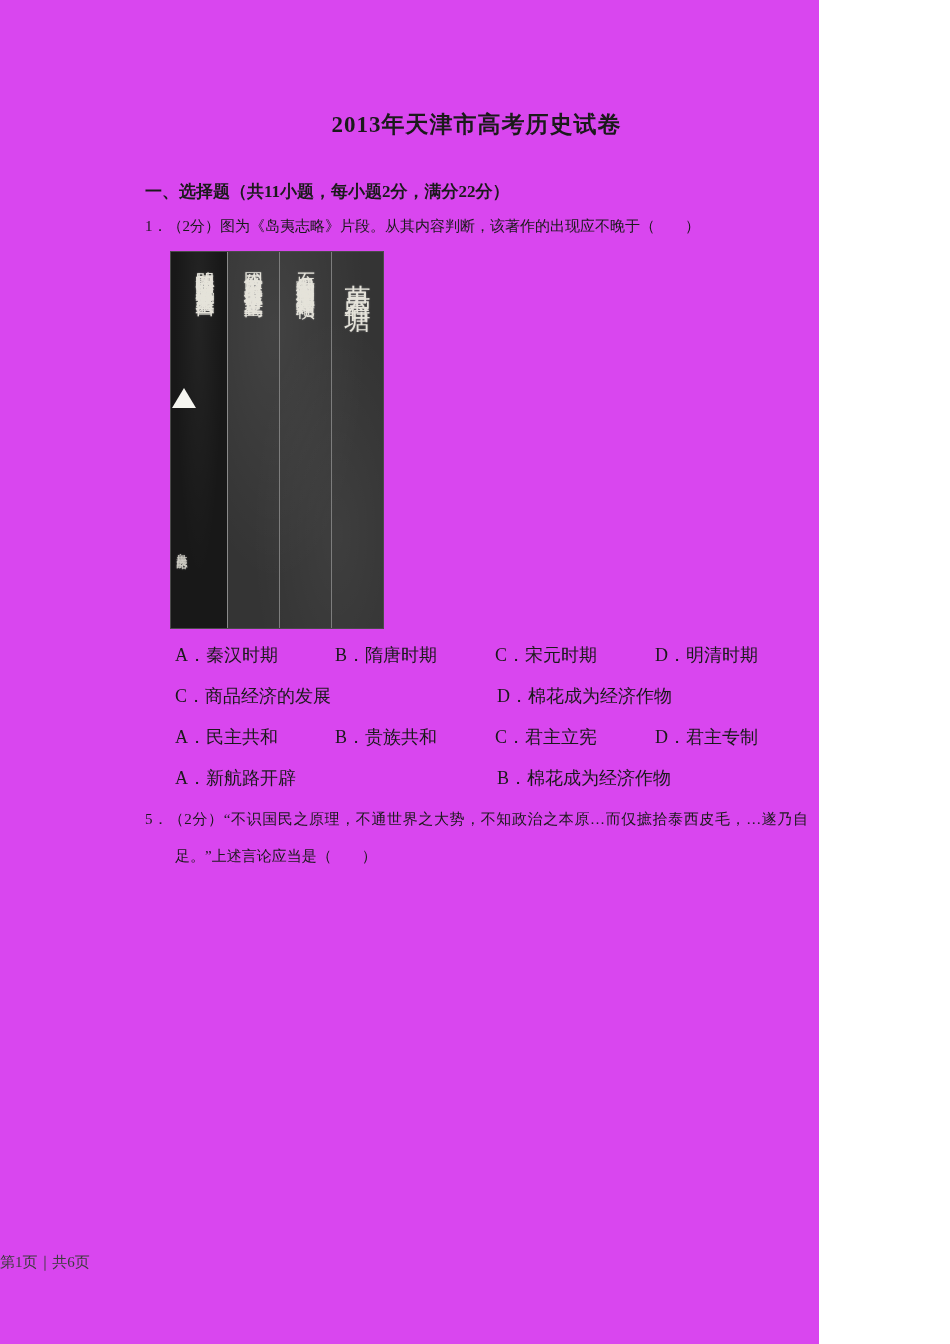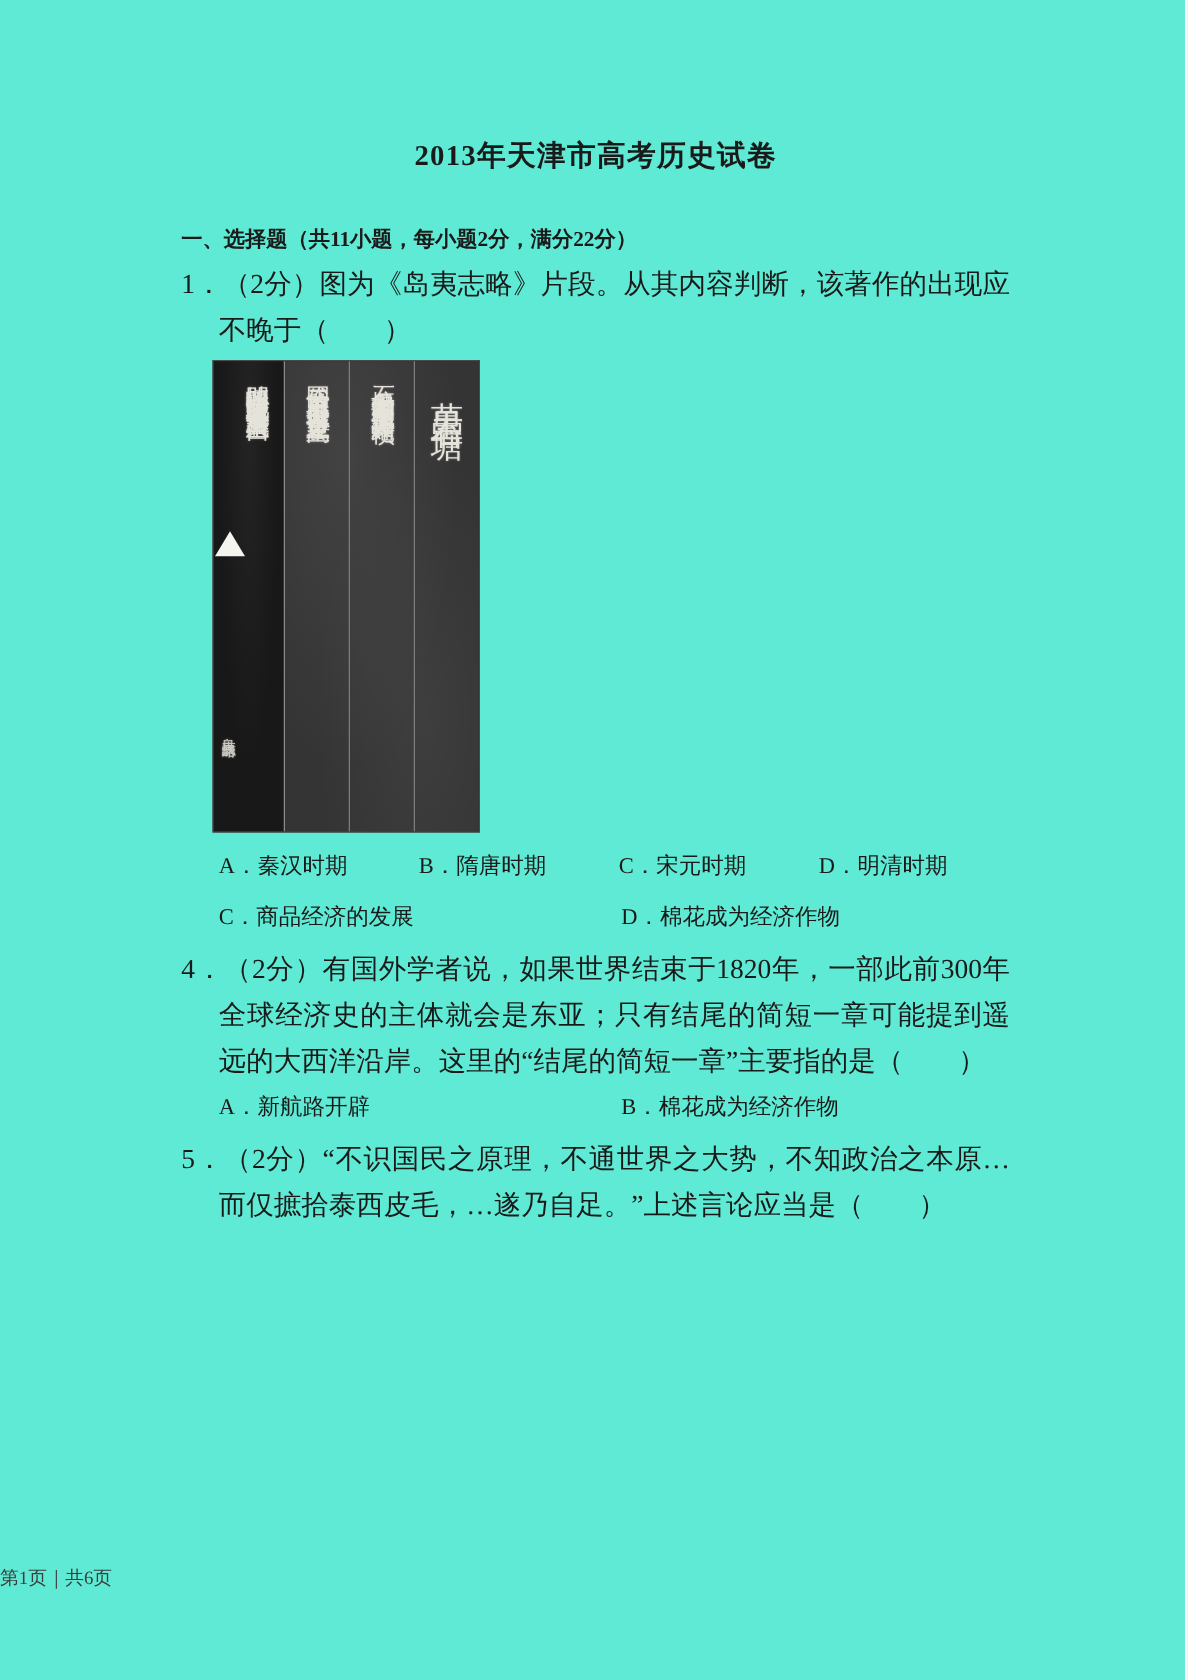--- a/index.html
+++ b/index.html
@@ -1,20 +1,20 @@
 <!DOCTYPE html>
 <html><head>
 <meta charset="utf-8">
 <style>
   html, body { margin: 0; padding: 0; background: #ffffff; }
   .sheet {
     position: relative;
-    width: 948px;
+    width: 819px;
     height: 1344px;
-    background: #5eead4;
+    background: #d946ef;
     font-family: "Liberation Serif", "DejaVu Serif", serif;
     color: #1a1a1a;
     overflow: hidden;
   }
   .content {
     width: 663px;
     margin-left: 145px;
     padding-top: 110px;
   }
   .title {
@@ -27,21 +27,21 @@
   }
   .section-header {
     margin-top: 40px;
     font-size: 17px;
     font-weight: bold;
     line-height: 24px;
   }
   .question { margin-top: 4px; }
   .q {
     margin: 0;
-    font-size: 22px;
+    font-size: 15px;
     line-height: 37px;
     padding-left: 30px;
     text-indent: -30px;
     text-align: justify;
   }
   .q-opts {
     padding-left: 30px;
     font-size: 18px;
     line-height: 37px;
   }
@@ -183,24 +183,26 @@
 
     <div class="question">
       <div class="q-opts">
         <div>
           <span class="opt opt-wide">C．商品经济的发展</span><span class="opt">D．棉花成为经济作物</span>
         </div>
       </div>
     </div>
 
     <div class="question">
-    </div>
-
-    <div class="question">
-      <p class="q">4．（2分）有国外学者说，如果世界结束于1820年，一部此前300年全球经济史的主体就会是东亚；只有结尾的简短一章可能提到遥远的大西洋沿岸。这里的“结尾的简短一章”主要指的是（　　）</p>
+      <div class="q-opts">
+        <span class="opt opt-w">A．民主共和</span><span class="opt opt-w">B．贵族共和</span><span class="opt opt-w">C．君主立宪</span><span class="opt">D．君主专制</span>
+      </div>
+    </div>
+
+    <div class="question">
       <div class="q-opts">
         <div>
           <span class="opt opt-wide">A．新航路开辟</span><span class="opt">B．棉花成为经济作物</span>
         </div>
       </div>
     </div>
 
     <div class="question">
       <p class="q">5．（2分）“不识国民之原理，不通世界之大势，不知政治之本原…而仅摭拾泰西皮毛，…遂乃自足。”上述言论应当是（　　）</p>
     </div>

